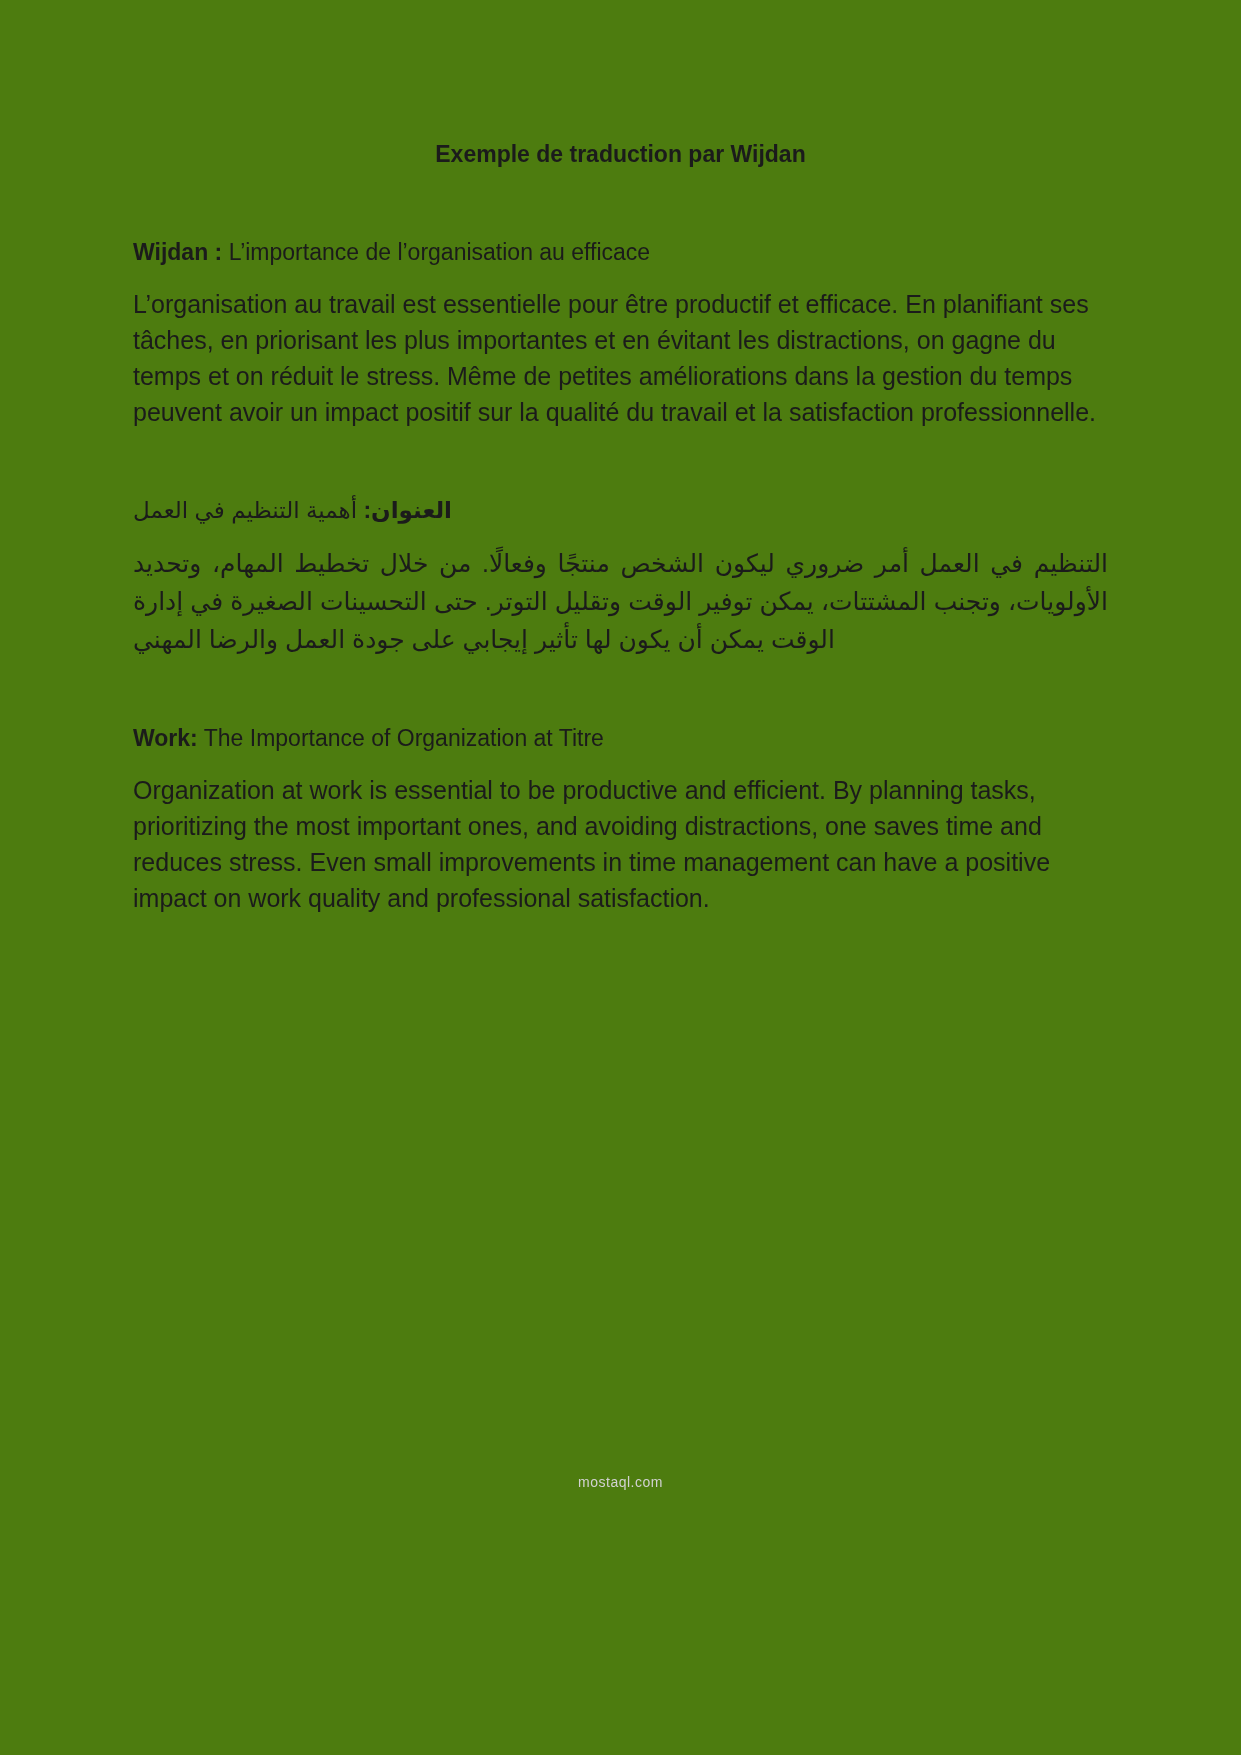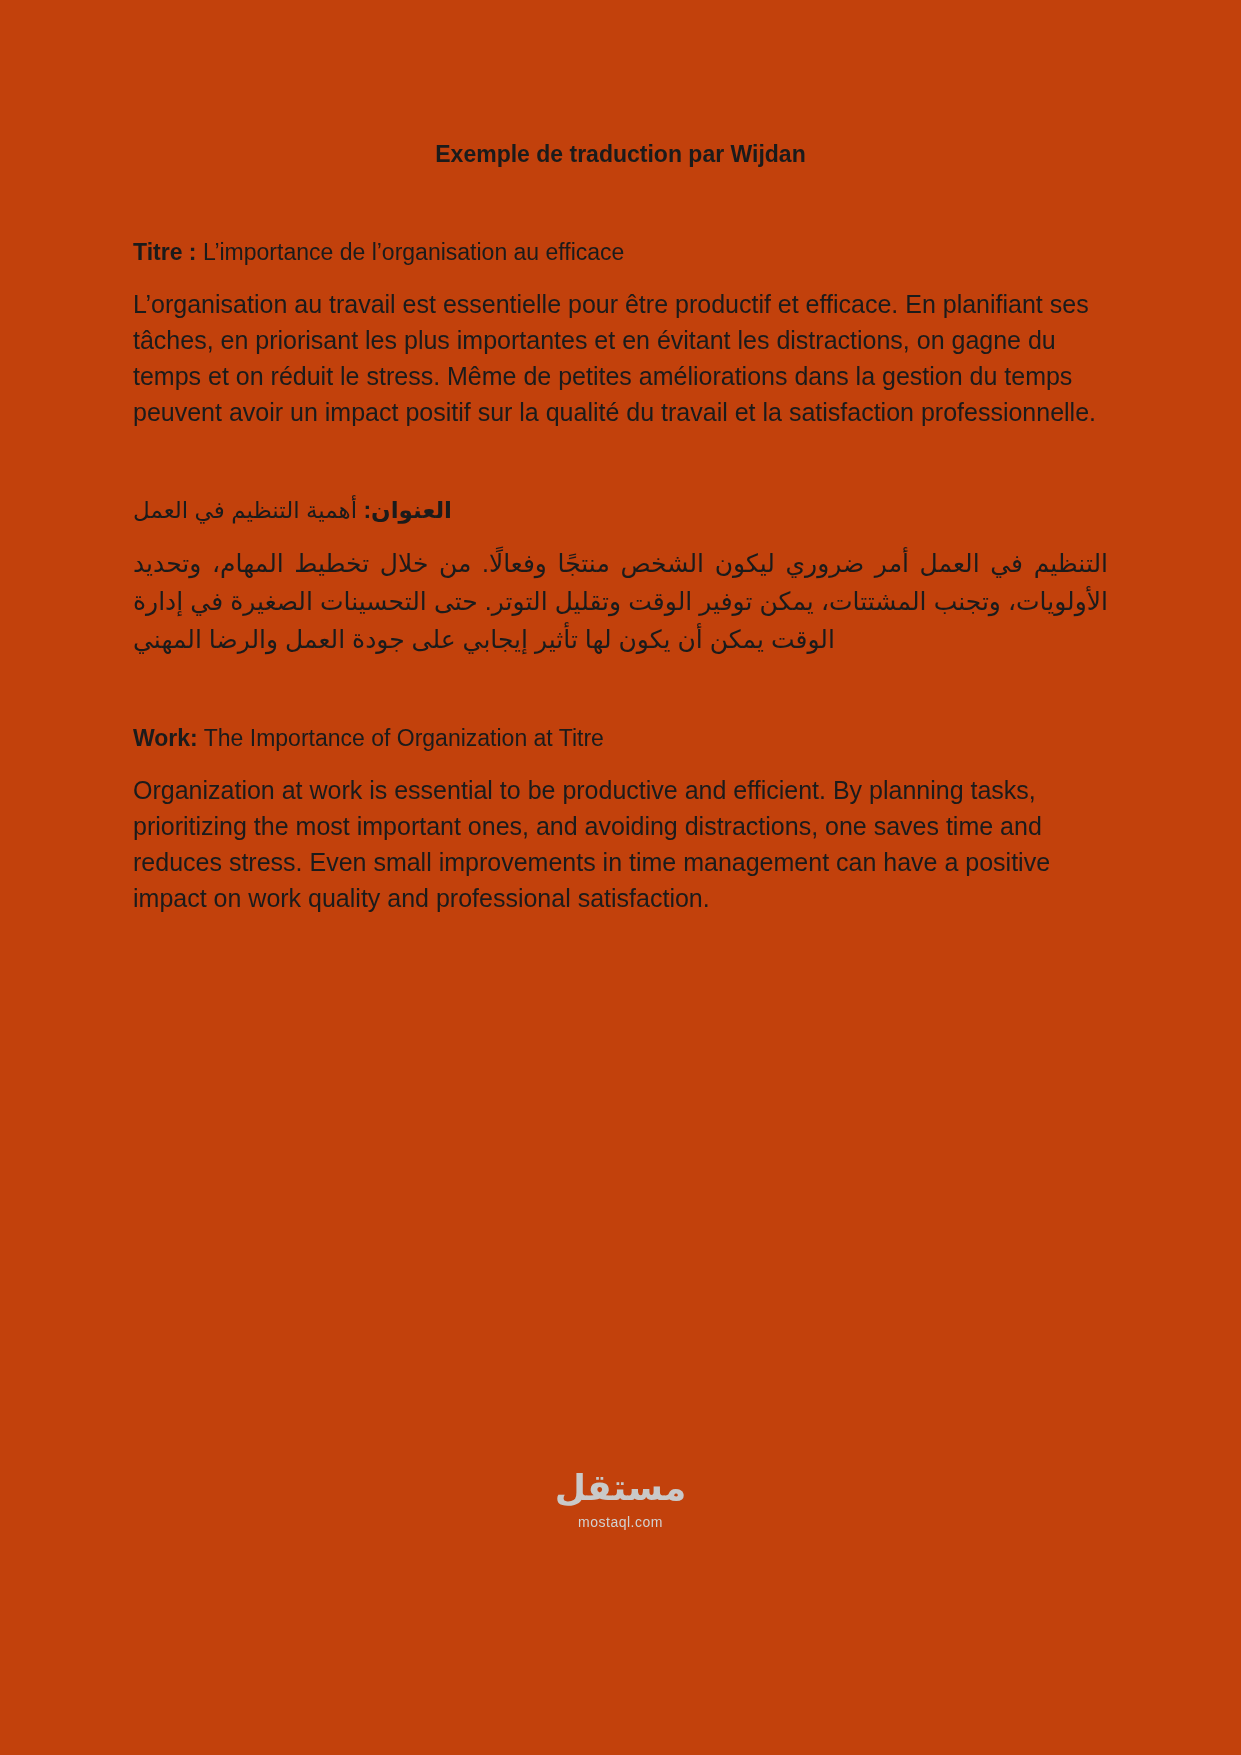--- a/index.html
+++ b/index.html
@@ -9,21 +9,21 @@
     height: 1755px;
     position: relative;
     overflow: hidden;
     font-family: "Liberation Sans", "DejaVu Sans", sans-serif;
     color: #1b1b1b;
   }
   .page {
     position: absolute;
     inset: 0;
     padding: 138px 133px 0 133px;
-    background: #c2410c;
+    background: #4d7c0f;
   }
   .doc-title {
     font-size: 23px;
     font-weight: 700;
     text-align: center;
     line-height: 32px;
     margin-bottom: 64px;
   }
   .section { margin-top: 62px; }
   .section:first-of-type { margin-top: 0; }
@@ -74,21 +74,21 @@
 </style>
 </head>
 <body>
 
 <div class="page">
 
   <h1 class="doc-title">Exemple de traduction par Wijdan</h1>
 
   <section class="section">
     <p class="heading-line">
-      <strong>Titre :</strong>
+      <strong>Wijdan :</strong>
       <span>L’importance de l’organisation au efficace</span>
     </p>
     <p class="body-text">L’organisation au travail est essentielle pour être productif et efficace. En planifiant ses tâches, en priorisant les plus importantes et en évitant les distractions, on gagne du temps et on réduit le stress. Même de petites améliorations dans la gestion du temps peuvent avoir un impact positif sur la qualité du travail et la satisfaction professionnelle.</p>
   </section>
 
   <section class="section">
     <p class="heading-line rtl" dir="rtl">
       <strong>العنوان:</strong>
       <span>أهمية التنظيم في العمل</span>
     </p>
@@ -97,17 +97,16 @@
 
   <section class="section">
     <p class="heading-line">
       <strong>Work:</strong>
       <span>The Importance of Organization at Titre</span>
     </p>
     <p class="body-text">Organization at work is essential to be productive and efficient. By planning tasks, prioritizing the most important ones, and avoiding distractions, one saves time and reduces stress. Even small improvements in time management can have a positive impact on work quality and professional satisfaction.</p>
   </section>
 
   <footer class="watermark">
-    <div class="wm-logo" dir="rtl">مستقل</div>
     <div class="wm-site">mostaql.com</div>
   </footer>
 
 </div>
 
 </body></html>

